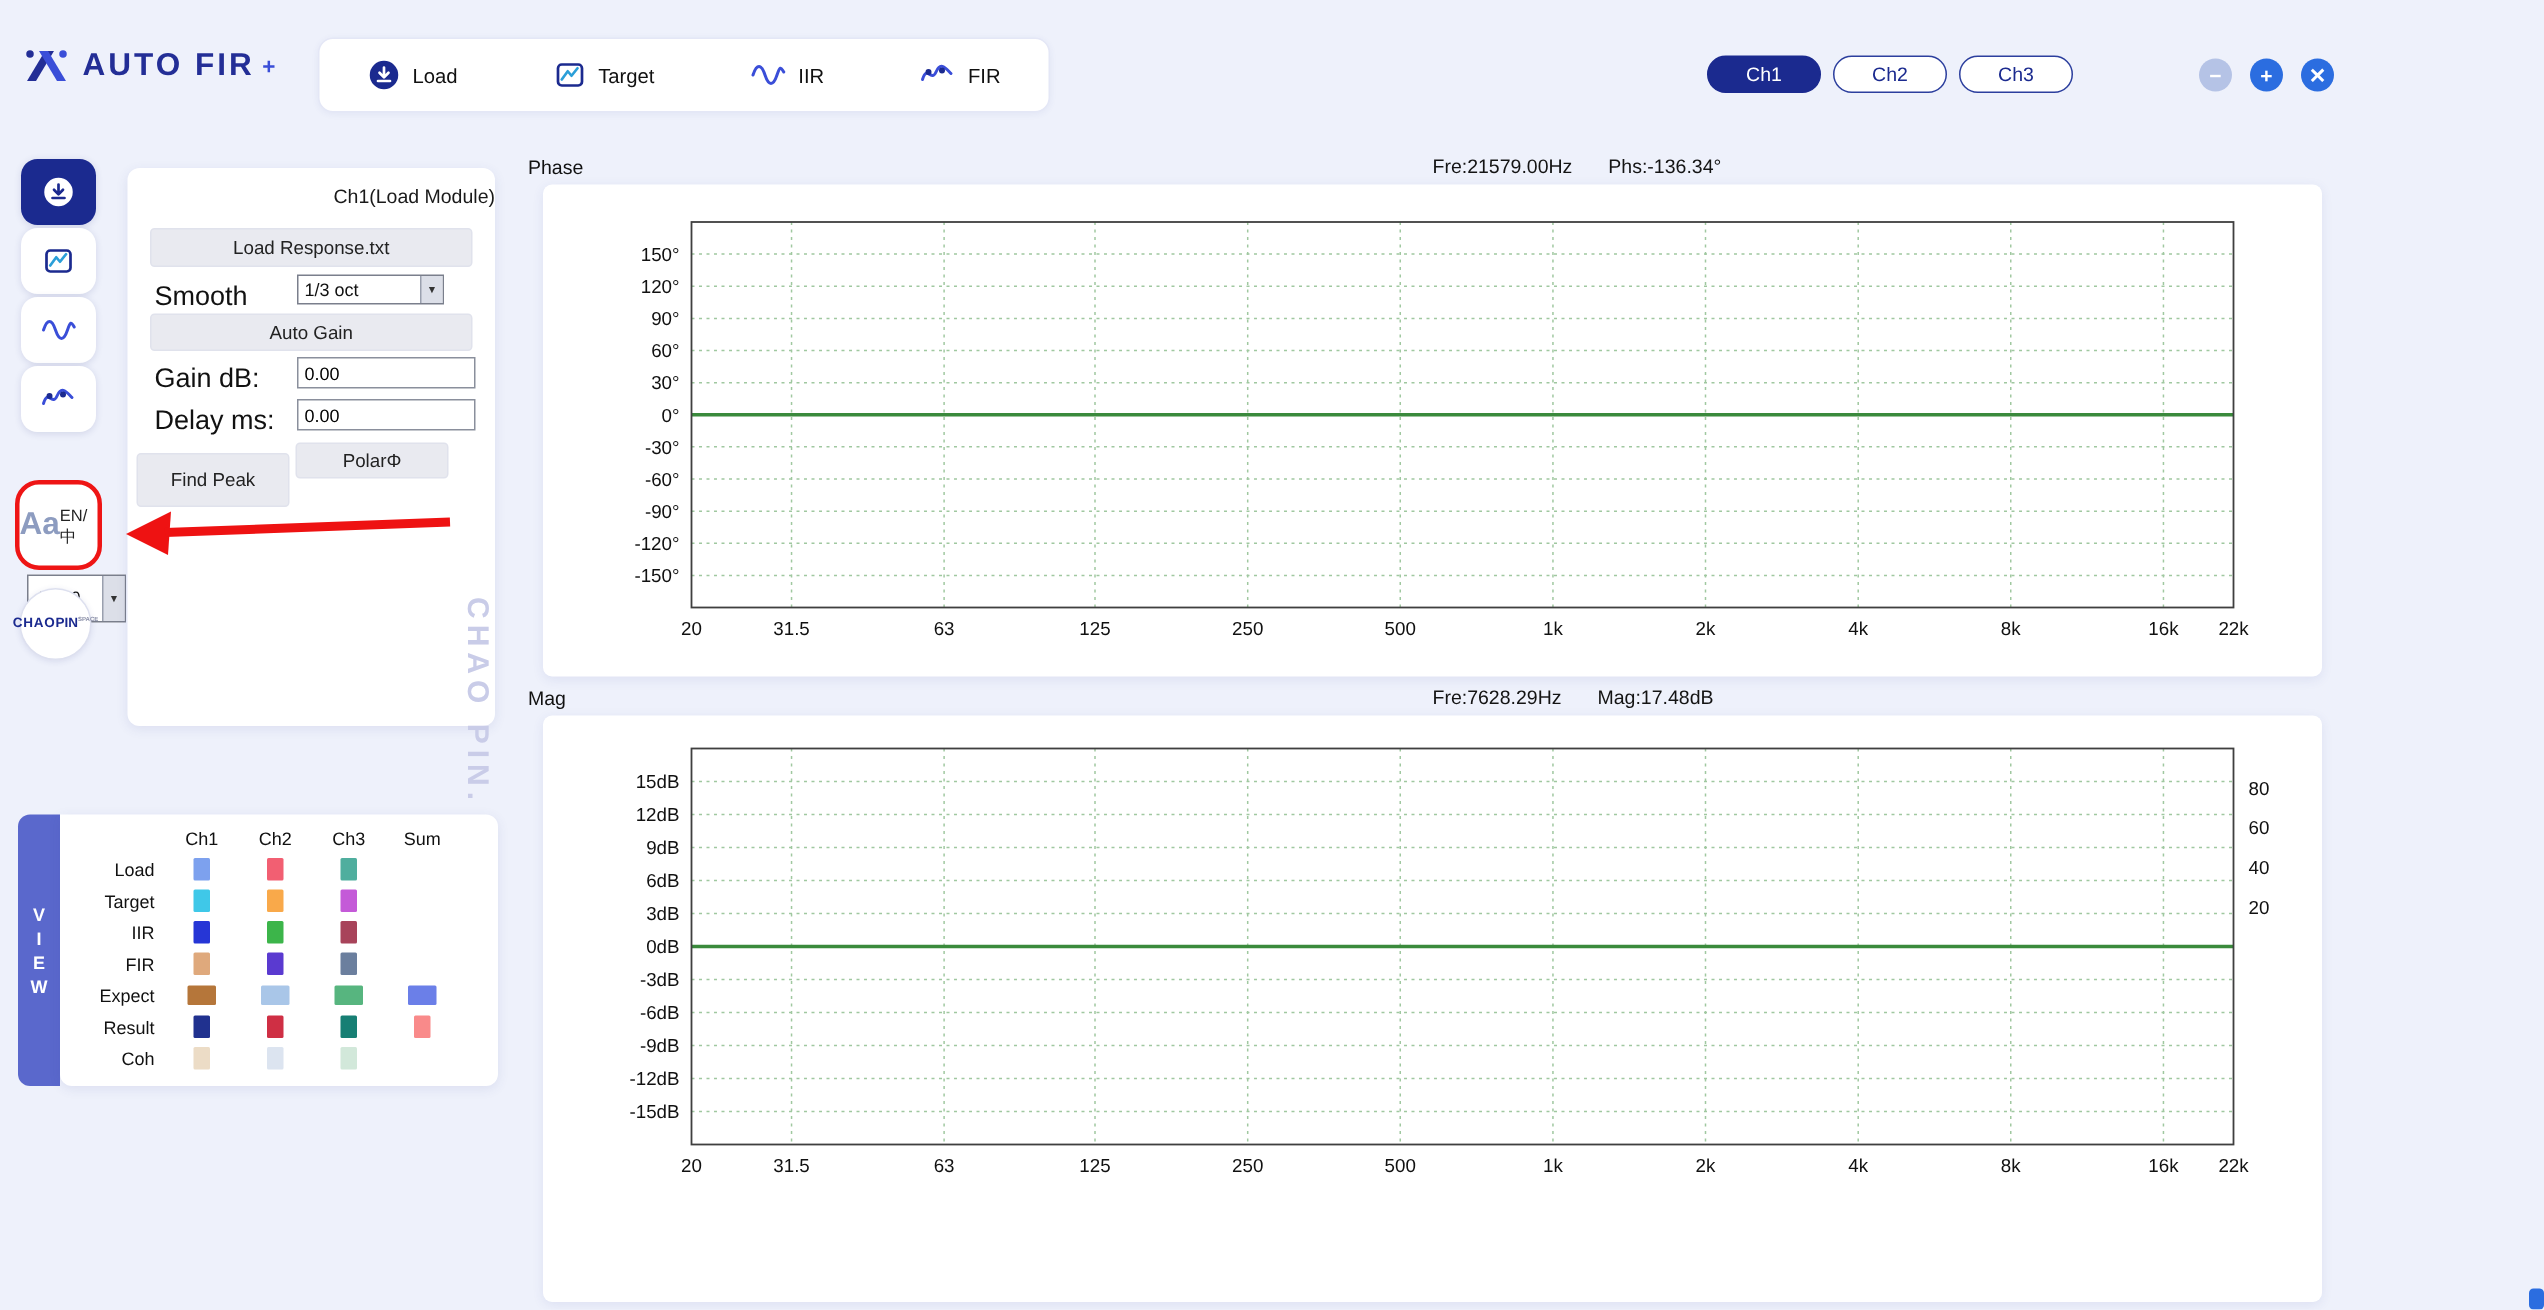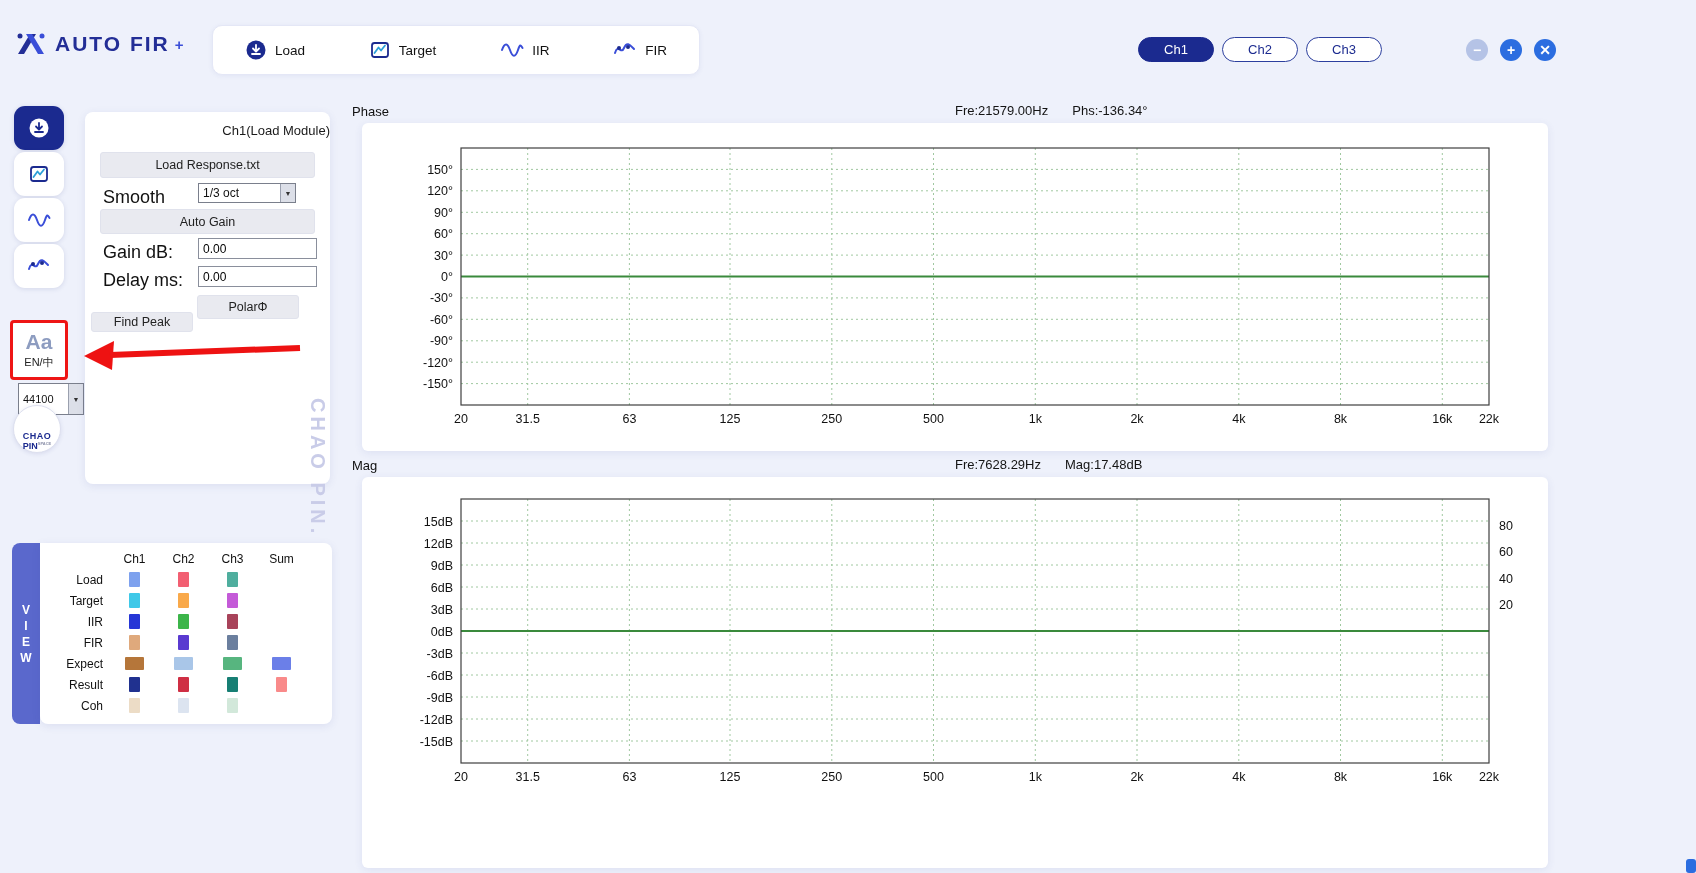--- a/index.html
+++ b/index.html
@@ -30,35 +30,35 @@
   .wbtn.min{background:#b5c3e6}
   .wbtn.add,.wbtn.close{background:#2b6de0}
 
   
   .navbtn{position:absolute;left:14px;width:50px;height:44px;border-radius:11px;background:#fff;
           border:none;display:flex;align-items:center;justify-content:center;cursor:pointer;
           box-shadow:0 1px 5px rgba(50,60,130,.14)}
   .navbtn.active{background:#1b2a8f}
 
   .langbtn{left:10px;top:320px;width:58px;height:60px;background:#fff;border:3px solid #ee1515;
-           border-radius:4px;display:flex;flex-direction:column;align-items:center;
+           border-radius:16px;display:flex;align-items:center;
            justify-content:center;cursor:pointer}
   .lang-big{font-size:21px;font-weight:bold;color:#8d9cc0;line-height:1.1}
   .lang-small{font-size:11px;color:#222;margin-top:2px}
 
   .fselect{display:flex;align-items:center;background:#fff;border:1px solid #7a7f8c;cursor:pointer}
   .fs-val{flex:1;padding-left:4px;white-space:nowrap;overflow:hidden}
   .fs-arrow{width:15px;align-self:stretch;background:#dcdfe8;border-left:1px solid #9aa0ae;
             display:flex;align-items:center;justify-content:center;font-size:7px;color:#333}
 
   .srsel{left:18px;top:383px;width:66px;height:32px;font-size:11px}
 
-  .badge{left:13px;top:405px;width:48px;height:48px;border-radius:50%;background:#fff;
+  .badge{left:13px;top:392px;width:48px;height:48px;border-radius:50%;background:#fff;
          border:1px solid #dde0ef;box-shadow:0 1px 4px rgba(50,60,130,.12);display:flex;
-         flex-direction:column;align-items:center;justify-content:flex-end;color:#1b2a8f;
+         flex-direction:row;align-items:center;justify-content:center;color:#1b2a8f;
          font-weight:bold;line-height:1.1}
   .badge .l1{font-size:9px;letter-spacing:.5px}
   .badge .l2{font-size:9px}
   .badge .l3{font-size:4px;color:#8a8fa8;vertical-align:super}
 
   
   .module{left:85px;top:112px;width:245px;height:372px;background:#fff;border-radius:8px;
           box-shadow:0 2px 8px rgba(60,70,150,.10)}
   .mp-title{position:absolute;top:11px;left:0;width:100%;text-align:right;font-size:13px;color:#1a1a1a}
   .gbtn{background:#e9eaf0;border:1px solid #e0e2ec;border-radius:3px;font-size:12.5px;color:#222;
@@ -66,21 +66,21 @@
   .m-label{font-size:18px;color:#111}
   .tinput{border:1px solid #8a8f9c;font-size:12px;padding:0 4px;background:#fff;font-family:Liberation Sans, sans-serif}
   .mp-loadbtn{position:absolute;left:15px;top:40px;width:215px;height:26px}
   .mp-smooth-label{position:absolute;left:18px;top:75px}
   .mp-smooth-sel{position:absolute;left:113px;top:71px;width:98px;height:20px;font-size:12px}
   .mp-autogain{position:absolute;left:15px;top:97px;width:215px;height:25px}
   .mp-gain-label{position:absolute;left:18px;top:130px}
   .mp-gain-input{position:absolute;left:113px;top:126px;width:119px;height:21px}
   .mp-delay-label{position:absolute;left:18px;top:158px}
   .mp-delay-input{position:absolute;left:113px;top:154px;width:119px;height:21px}
-  .mp-findpeak{position:absolute;left:6px;top:200px;width:102px;height:20px}
+  .mp-findpeak{position:absolute;left:6px;top:190px;width:102px;height:36px}
   .mp-polar{position:absolute;left:112px;top:183px;width:102px;height:24px}
 
   
   .view-strip{left:12px;top:543px;width:28px;height:181px;background:#5a68cc;
               border-radius:8px 0 0 8px;display:flex;flex-direction:column;align-items:center;
               justify-content:center;gap:2px;color:#fff;font-size:12px;font-weight:bold;cursor:pointer}
   .legend{left:40px;top:543px;width:292px;height:181px;background:#fff;border-radius:0 8px 8px 8px;
           box-shadow:0 2px 8px rgba(60,70,150,.10);padding:5px 6px}
   .lg-row{display:flex;height:21px;align-items:center}
   .lg-label{width:64px;text-align:right;font-size:12px;padding-right:7px;color:#111}

